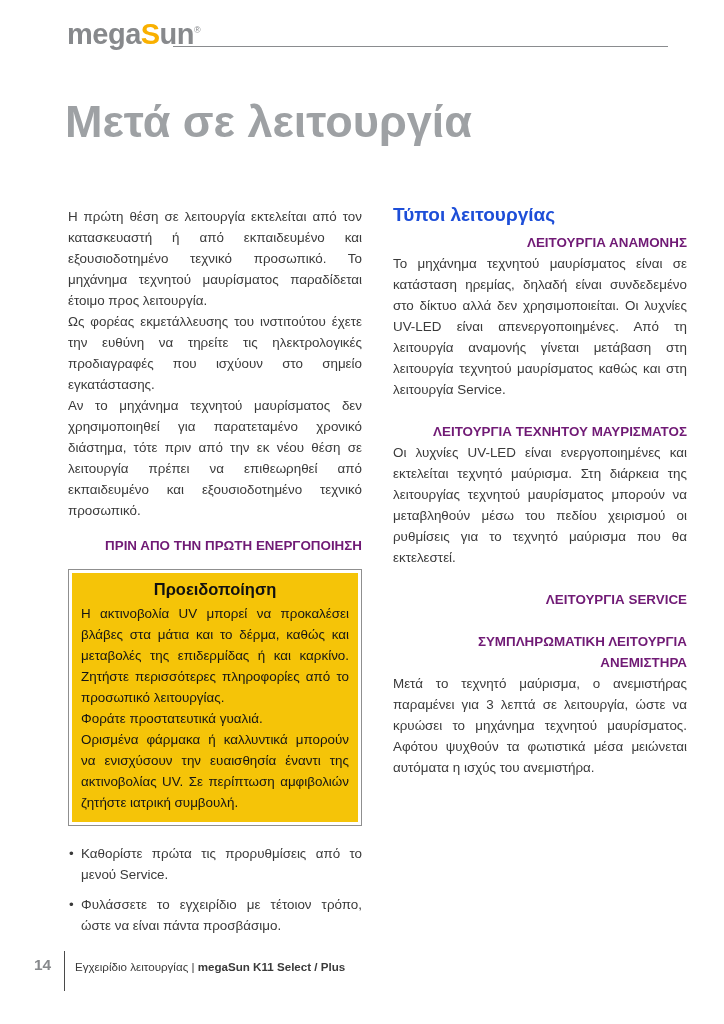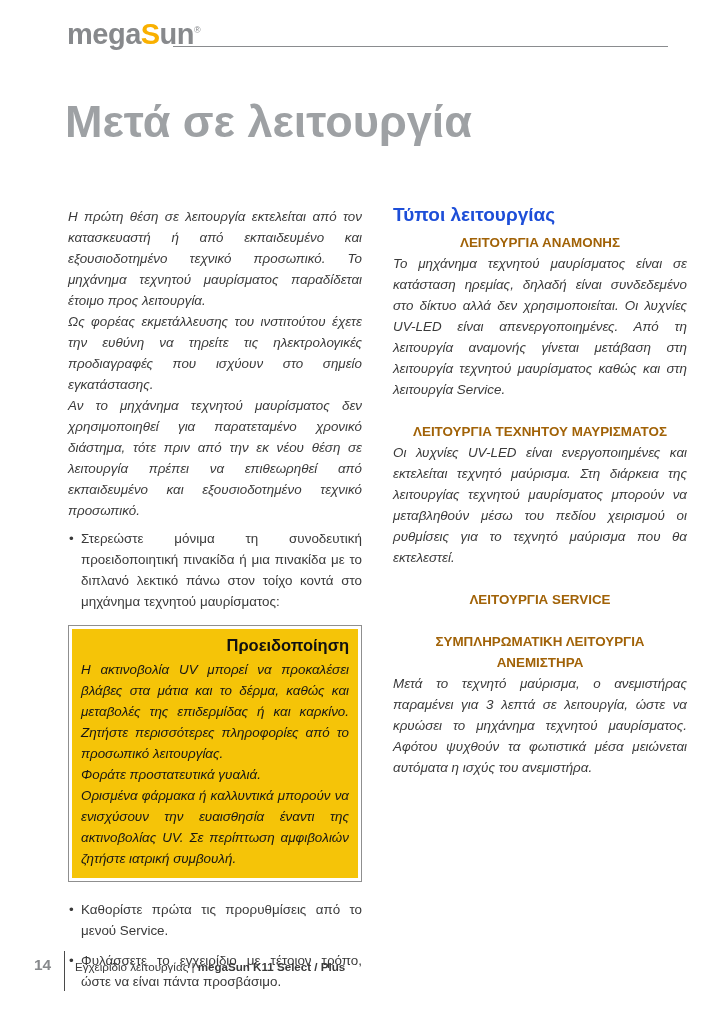--- a/index.html
+++ b/index.html
@@ -28,24 +28,24 @@
     position:absolute; left:65px; top:96px;
     font-size:45px; font-weight:700; color:#9EA1A4;
     letter-spacing:0px;
   }
   
   .content {
     position:absolute; left:68px; top:206px; width:620px;
     display:flex; gap:31px;
   }
   .col { width:294px; font-size:13.4px; line-height:21px; text-align:justify; color:#3A3A3A; }
-  .col p { margin:0;font-style:italic; }
+  .col p { margin:0; }
   .subhead {
-    font-size:13.4px; font-weight:700; color:#a16207;
-    margin:0; text-align:center; line-height:21px;
+    font-size:13.4px; font-weight:700; color:#701a75;
+    margin:0; text-align:right; line-height:21px;
   }
   .left .subhead { margin-top:14px; }
   .bullet-list { margin:7px 0 0 0; padding:0; list-style:none; }
   .bullet-list li {
     position:relative; padding-left:13px; margin:0 0 9px 0;
   }
   .bullet-list li::before {
     content:"\2022"; position:absolute; left:1px; top:0;
   }
   
@@ -54,21 +54,21 @@
     border:1px solid #8F8F8F;
     background:#ffffff;
     padding:3px;
   }
   .warning-inner {
     background:#F5C408;
     padding:4px 9px 9px 9px;
     color:#151515;
   }
   .warning-title {
-    text-align:right; font-weight:700; font-size:16.5px;
+    text-align:center; font-weight:700; font-size:16.5px;
     margin:2px 0 3px 0; color:#111111;
   }
   .warning-inner p { margin:0; text-align:justify; line-height:21px; }
   
   .right-title {
     color:#1d4ed8; font-size:19px; font-weight:700;
     margin:-3px 0 5px 0; text-align:left; line-height:24px;
   }
   .section { margin:0 0 21px 0; }
   .section .subhead { margin:0; }
@@ -95,24 +95,22 @@
 
 <div class="page-title">Μετά σε λειτουργία</div>
 
 <div class="content">
 
   <div class="col left">
     <p>Η πρώτη θέση σε λειτουργία εκτελείται από τον κατασκευαστή ή από εκπαιδευμένο και εξουσιοδοτημένο τεχνικό προσωπικό. Το μηχάνημα τεχνητού μαυρίσματος παραδίδεται έτοιμο προς λειτουργία.</p>
     <p>Ως φορέας εκμετάλλευσης του ινστιτούτου έχετε την ευθύνη να τηρείτε τις ηλεκτρολογικές προδιαγραφές που ισχύουν στο σημείο εγκατάστασης.</p>
     <p>Αν το μηχάνημα τεχνητού μαυρίσματος δεν χρησιμοποιηθεί για παρατεταμένο χρονικό διάστημα, τότε πριν από την εκ νέου θέση σε λειτουργία πρέπει να επιθεωρηθεί από εκπαιδευμένο και εξουσιοδοτημένο τεχνικό προσωπικό.</p>
 
+    <div class="subhead">ΠΡΙΝ ΑΠΟ ΤΗΝ ΠΡΩΤΗ ΕΝΕΡΓΟΠΟΙΗΣΗ</div>
 
-    <ul class="bullet-list">
-      <li>Στερεώστε μόνιμα τη συνοδευτική προειδοποιητική πινακίδα ή μια πινακίδα με το διπλανό λεκτικό πάνω στον τοίχο κοντά στο μηχάνημα τεχνητού μαυρίσματος:</li>
-    </ul>
 
     <div class="warning">
       <div class="warning-inner">
         <div class="warning-title">Προειδοποίηση</div>
         <p>Η ακτινοβολία UV μπορεί να προκαλέσει βλάβες στα μάτια και το δέρμα, καθώς και μεταβολές της επιδερμίδας ή και καρκίνο. Ζητήστε περισσότερες πληροφορίες από το προσωπικό λειτουργίας.</p>
         <p>Φοράτε προστατευτικά γυαλιά.</p>
         <p>Ορισμένα φάρμακα ή καλλυντικά μπορούν να ενισχύσουν την ευαισθησία έναντι της ακτινοβολίας UV. Σε περίπτωση αμφιβολιών ζητήστε ιατρική συμβουλή.</p>
       </div>
     </div>
 

